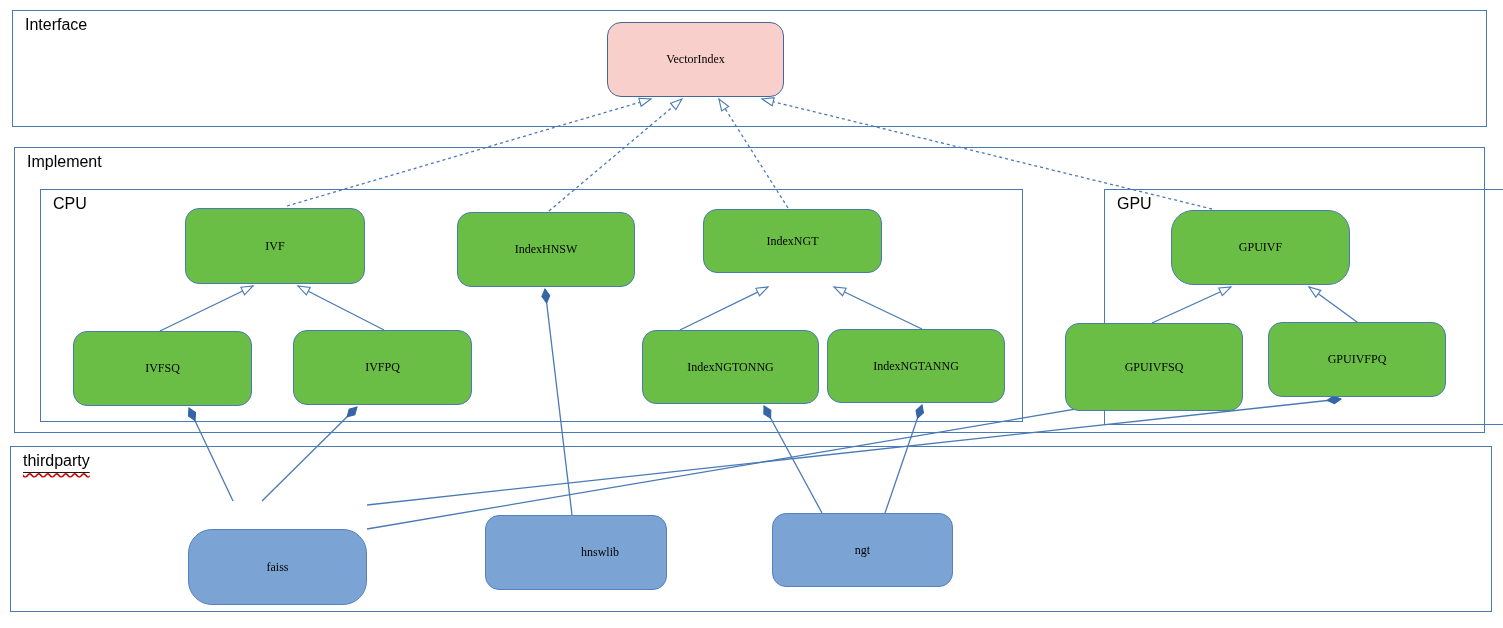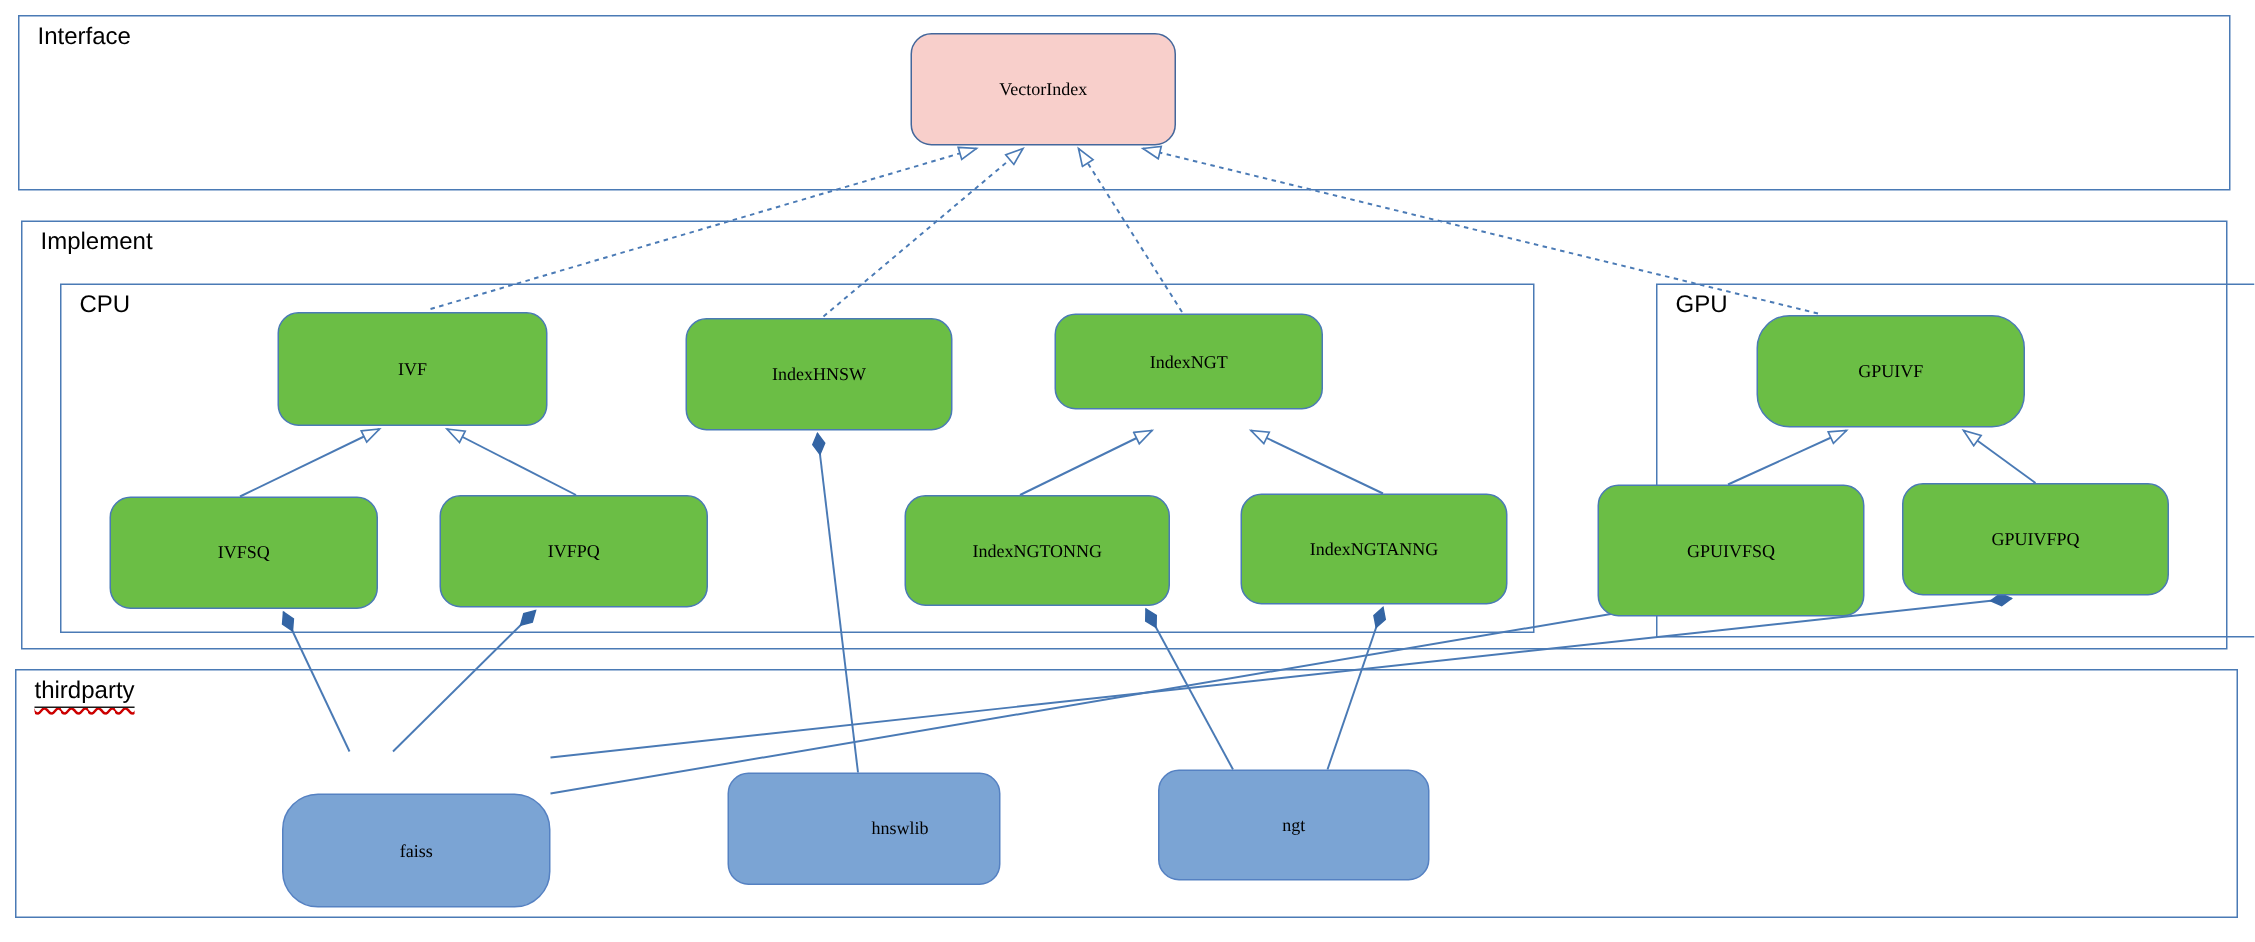--- a/index.html
+++ b/index.html
@@ -108,21 +108,21 @@
     </div>
     <div class="node impl" style="left: 1171px; top: 210px; width: 179px; height: 75px; border-radius: 22px;">
       <span>GPUIVF</span>
     </div>
     <div class="node impl" style="left: 73px; top: 331px; width: 179px; height: 75px;">
       <span>IVFSQ</span>
     </div>
     <div class="node impl" style="left: 293px; top: 330px; width: 179px; height: 75px;">
       <span>IVFPQ</span>
     </div>
-    <div class="node impl" style="left: 603px; top: 330px; width: 177px; height: 74px;">
+    <div class="node impl" style="left: 642px; top: 330px; width: 177px; height: 74px;">
       <span>IndexNGTONNG</span>
     </div>
     <div class="node impl" style="left: 827px; top: 329px; width: 178px; height: 74px;">
       <span>IndexNGTANNG</span>
     </div>
     <div class="node impl" style="left: 1065px; top: 323px; width: 178px; height: 88px; align-items: center;">
       <span>GPUIVFSQ</span>
     </div>
     <div class="node impl" style="left: 1268px; top: 322px; width: 178px; height: 75px;">
       <span>GPUIVFPQ</span>

